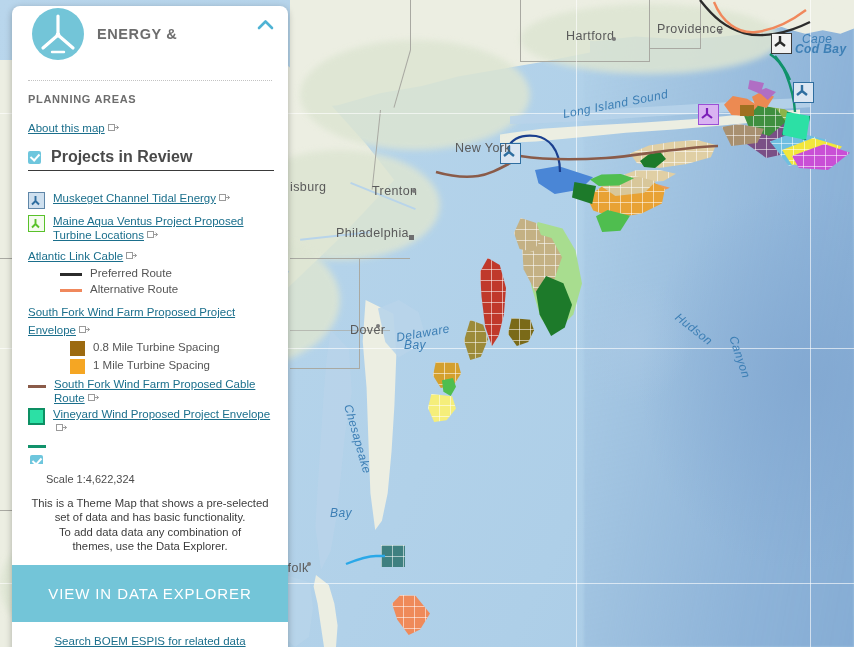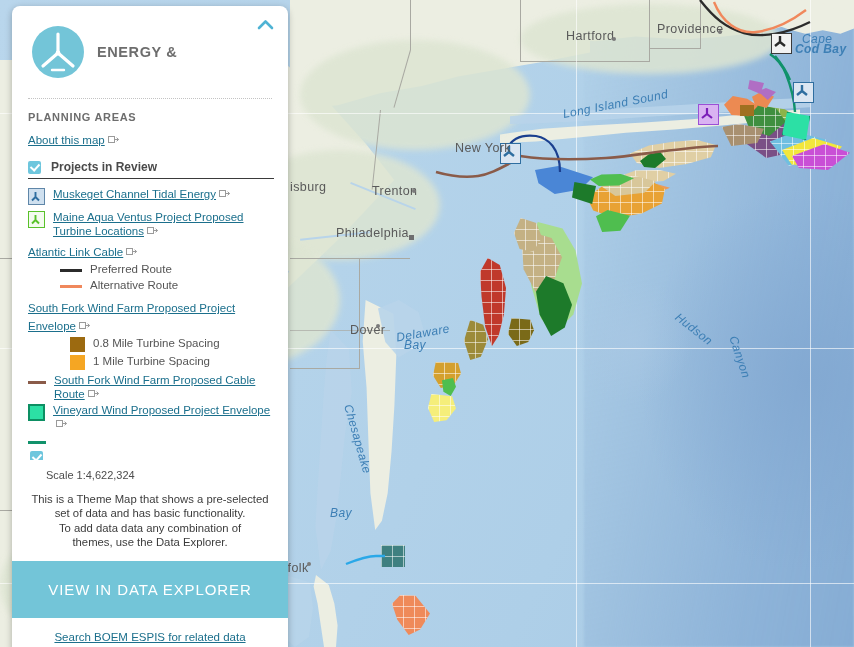--- a/index.html
+++ b/index.html
@@ -43,43 +43,43 @@
     background-image:
       linear-gradient(to right, rgba(255,255,255,.55) 1px, transparent 1px),
       linear-gradient(to bottom, rgba(255,255,255,.55) 1px, transparent 1px);
     background-size:11px 11px;
   }
 
   
   #panel{position:absolute;left:12px;top:6px;width:276px;
     background:#ffffff;border-radius:8px;
     box-shadow:0 2px 7px rgba(0,0,0,.28);overflow:hidden;}
-  .panel-head{padding:20px 16px 0 16px;position:relative;}
+  .panel-head{padding:2px 16px 0 16px;position:relative;}
   .collapse{position:absolute;right:10px;top:6px;width:26px;height:24px;
     cursor:pointer;display:flex;align-items:center;justify-content:center;}
   .logo-row{display:flex;align-items:center;gap:13px;padding-left:4px;}
   .logo-circle{width:52px;height:52px;border-radius:50%;background:#73c5d8;
     flex:0 0 auto;position:relative;}
   .brand{color:#6d6d6d;font-weight:bold;font-size:14.5px;line-height:16px;
     letter-spacing:.6px;}
   .dotrule{margin:20px 16px 0 16px;border-top:1.5px dotted #c3c3c3;}
 
   .body{padding:12px 14px 0 16px;}
   .section-title{color:#6d6d6d;font-weight:bold;font-size:11px;
-    letter-spacing:.7px;margin-bottom:7px;}
+    letter-spacing:.7px;margin-bottom:13px;}
   .lnk{color:#1b6f8c;text-decoration:underline;cursor:pointer;font-size:11.5px;}
   .extico{display:inline-block;width:11px;height:9px;position:relative;
     vertical-align:baseline;margin-left:3px;}
 
   .chk-row{display:flex;align-items:center;gap:10px;margin-top:12px;}
   .chk{width:13px;height:13px;border-radius:2px;background:#6ec6dd;
     flex:0 0 auto;position:relative;cursor:pointer;}
   .chk:after{content:"";position:absolute;left:3.5px;top:1px;width:4px;height:7px;
     border:solid #fff;border-width:0 2px 2px 0;transform:rotate(42deg);}
-  .chk-label{color:#4a4a4a;font-weight:bold;font-size:12px;}
+  .chk-label{color:#4a4a4a;font-weight:bold;font-size:16px;}
   .hr-dark{height:1px;background:#3a3a3a;margin:4px 0 0 0;}
 
   .leg{display:flex;align-items:flex-start;gap:8px;margin-top:6px;}
   .leg-sw{flex:0 0 auto;}
   .leg-txt{font-size:11.5px;line-height:13.5px;}
   .leg-plain{color:#555;font-size:11.5px;line-height:13.5px;}
 
   .ico-turb{width:15px;height:15px;border:1px solid #5f86a8;position:relative;}
   .sw-box{width:15px;height:15px;}
   .sw-line{width:22px;height:0;border-top-width:3px;border-top-style:solid;margin-top:6px;}
@@ -364,21 +364,21 @@
             <path d="M7 4.5 L10.5 4.5 M8.6 2.7 L10.6 4.5 L8.6 6.3" stroke="#9a9a9a" fill="none"></path>
           </svg></span>
     </div>
 
     <div class="chk-row">
       <div class="chk"></div>
       <div class="chk-label">Projects in Review</div>
     </div>
     <div class="hr-dark"></div>
 
-    <div class="leg" style="margin-top:9px;">
+    <div class="leg" style="margin-top:21px;">
       <div class="leg-sw ico-turb" style="background:#cfe0ef;">
         <svg width="13" height="13" viewBox="0 0 13 13">
             <path d="M6.5 2 L6.5 7 M6.5 7 L3 10.5 M6.5 7 L10 10.5" stroke="#2f6ea0" stroke-width="1.9" fill="none"></path>
           </svg>
       </div>
       <div class="leg-txt"><span class="lnk">Muskeget Channel Tidal Energy</span><span class="extico"><svg width="11" height="9" viewBox="0 0 11 9">
               <rect x="0.5" y="1.5" width="6" height="6" stroke="#9a9a9a" fill="none"></rect>
               <path d="M7 4.5 L10.5 4.5 M8.6 2.7 L10.6 4.5 L8.6 6.3" stroke="#9a9a9a" fill="none"></path>
             </svg></span></div>
     </div>

